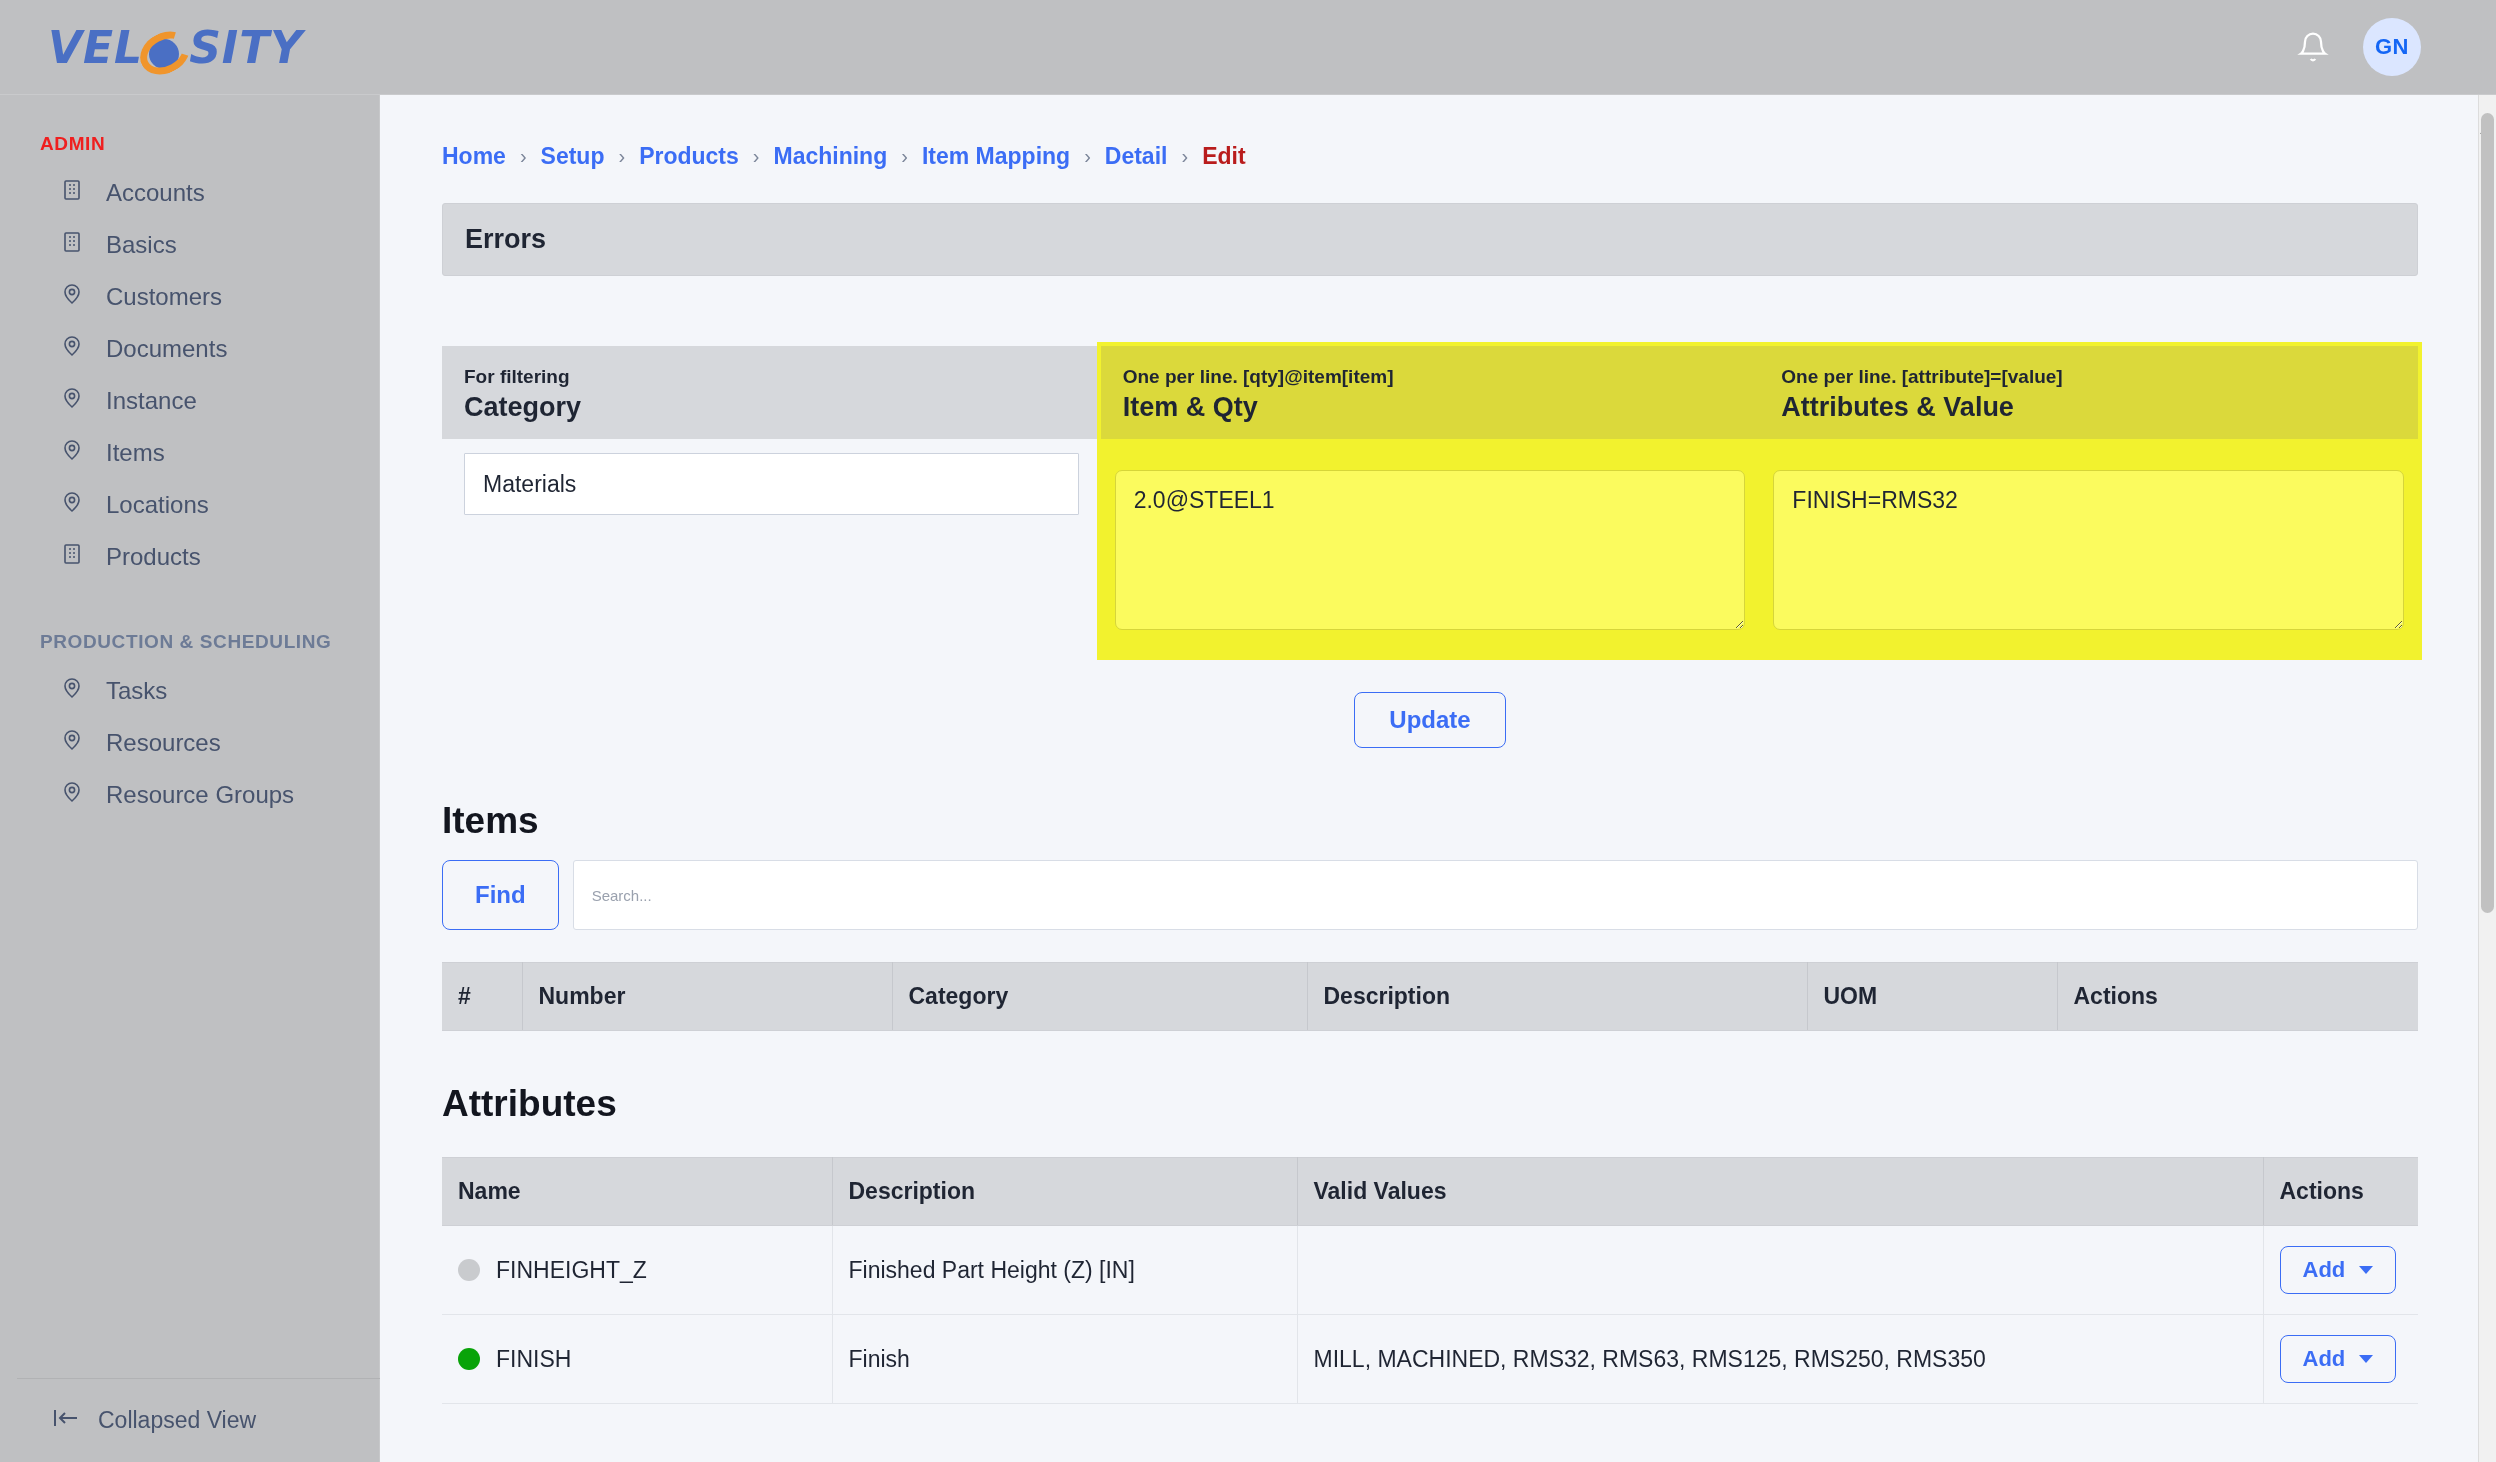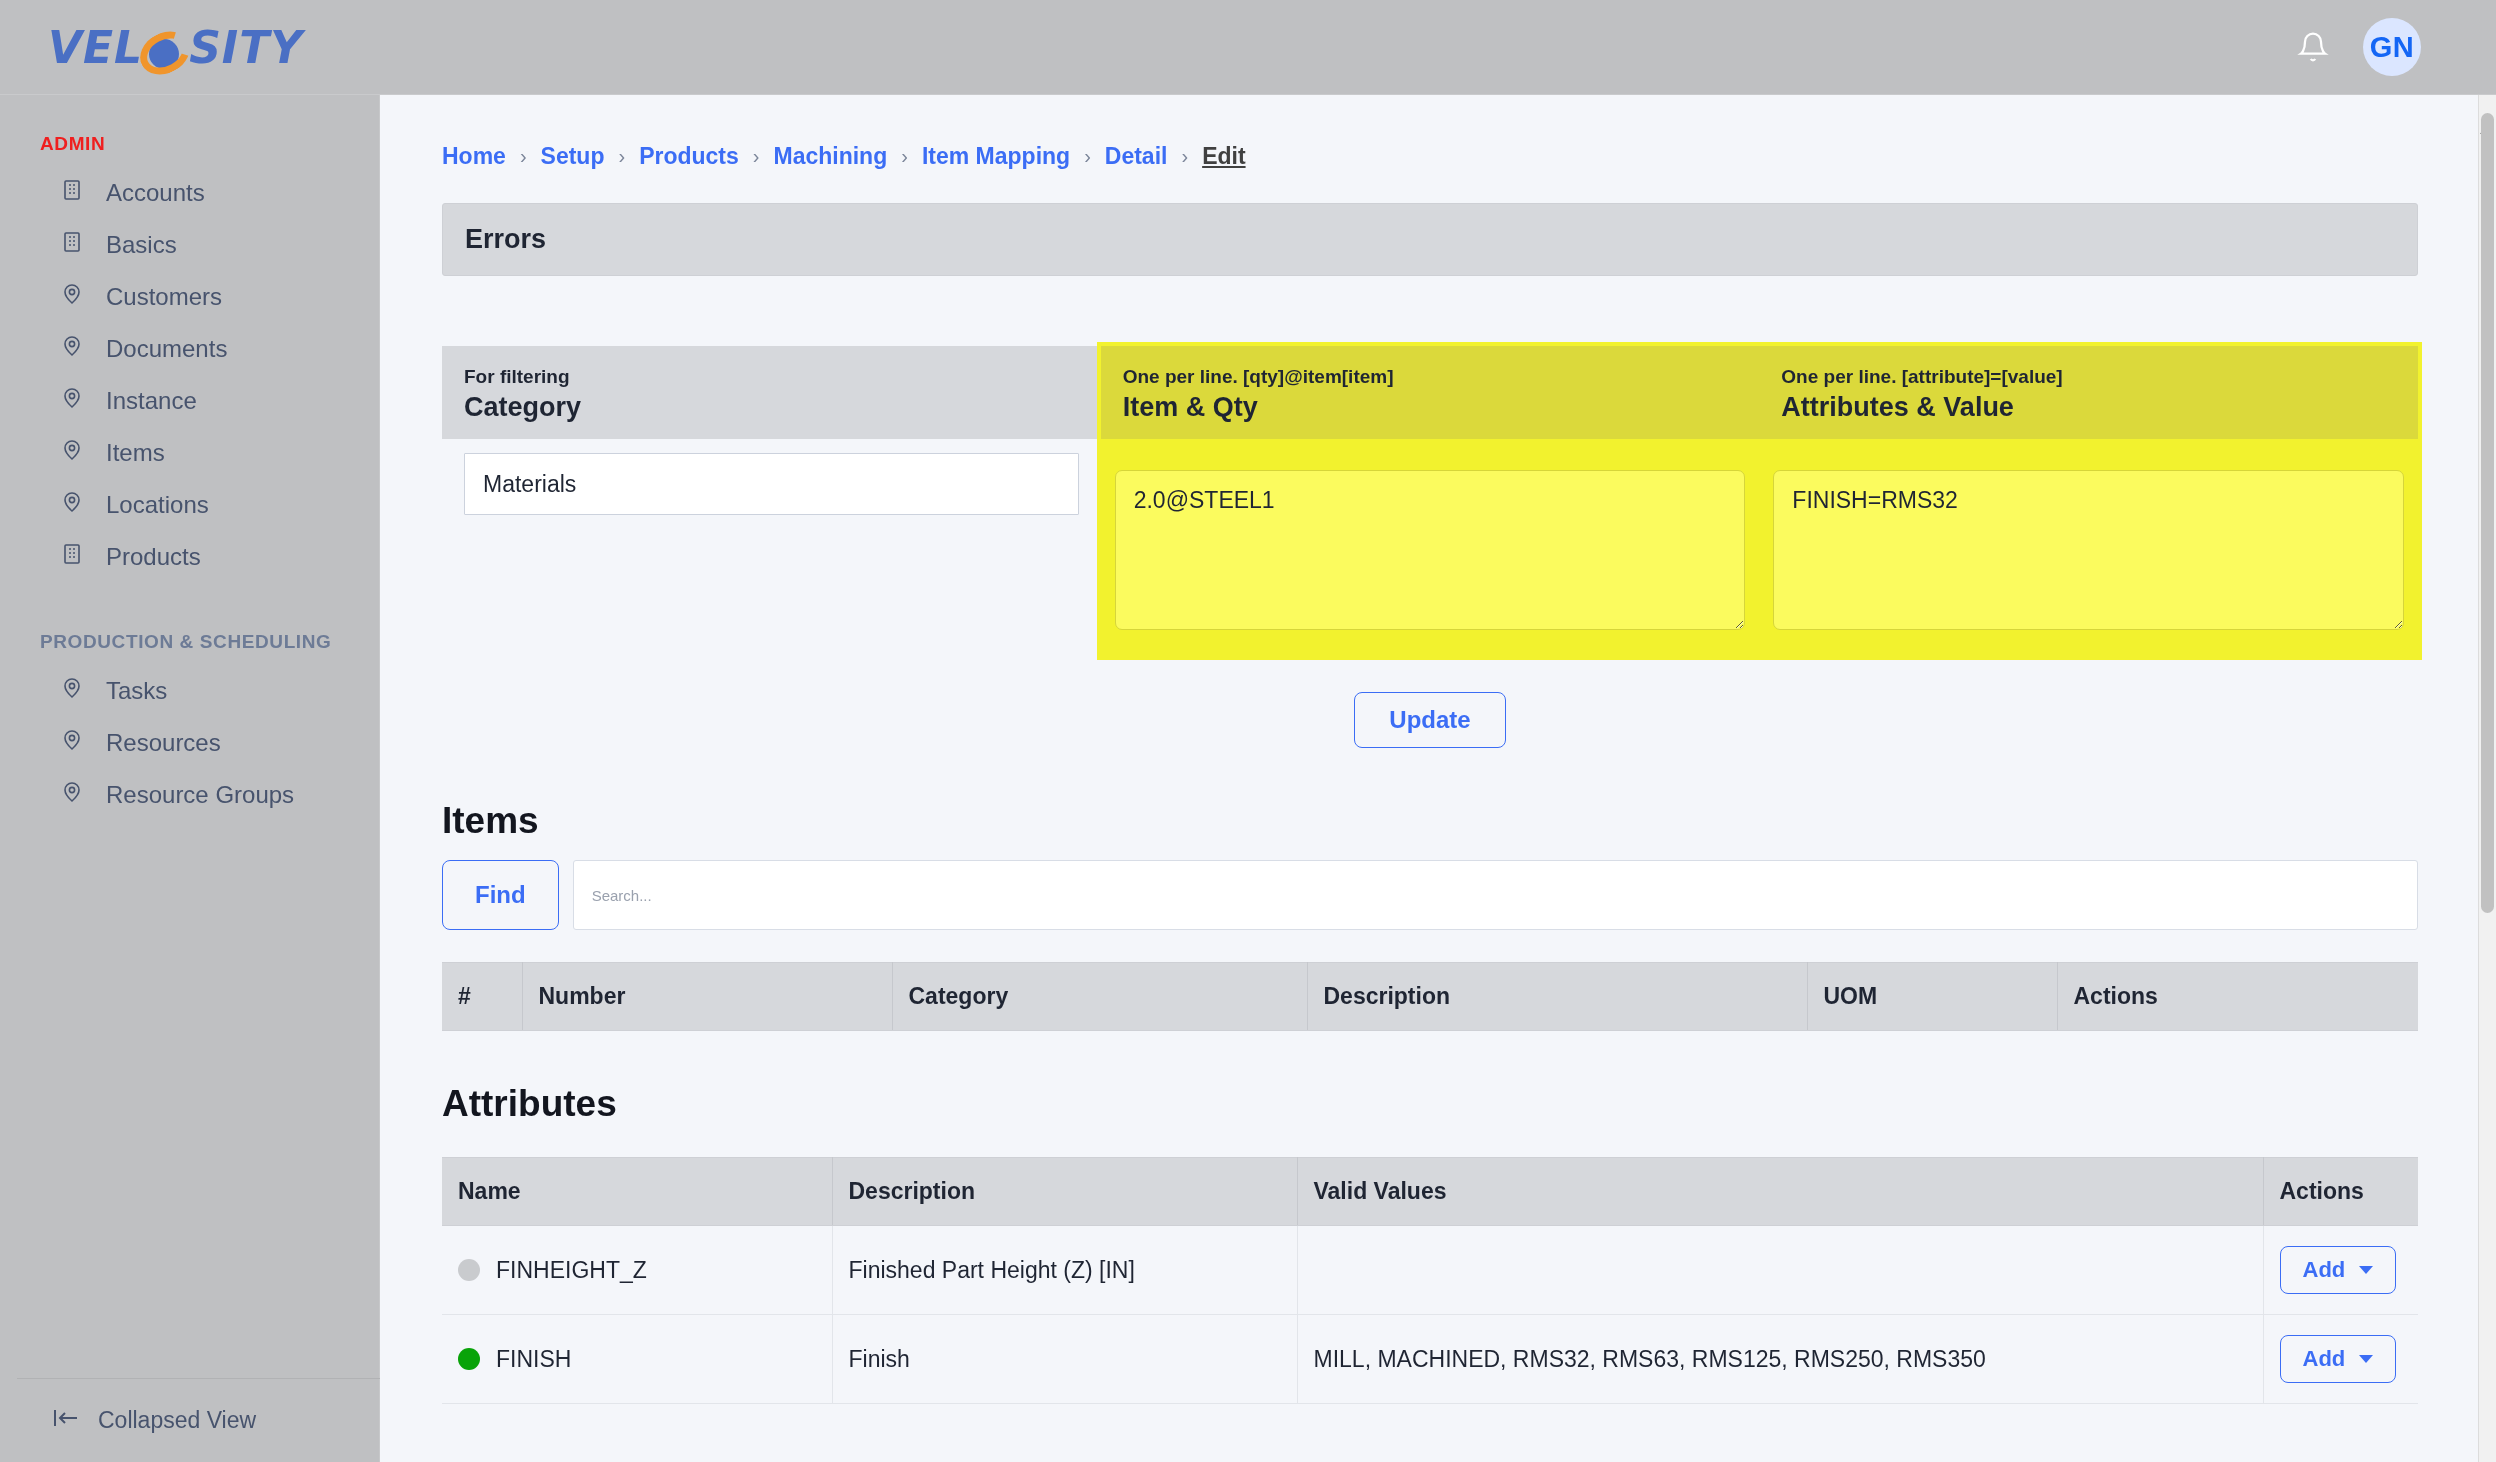--- a/index.html
+++ b/index.html
@@ -39,21 +39,21 @@
   }
   .topbar-right {
     margin-left: auto; display: flex; align-items: center; gap: 34px;
     margin-right: 75px;
   }
   .bell { width: 32px; height: 34px; }
   .avatar {
     width: 58px; height: 58px; border-radius: 50%;
     background: #dbe6ff; color: #1466f5;
     display: flex; align-items: center; justify-content: center;
-    font-size: 29px; font-weight: 700; letter-spacing: .5px;
+    font-size: 22px; font-weight: 700; letter-spacing: .5px;
   }
 
   
   .sidebar {
     position: absolute; top: 95px; left: 0;
     width: 380px; height: 1367px;
     background: #bfc0c2;
     border-right: 1px solid #c7c8ca;
   }
   .side-group {
@@ -86,21 +86,21 @@
     overflow: hidden;
   }
 
   .breadcrumb {
     display: flex; align-items: center; gap: 14px;
     font-size: 23px; font-weight: 600;
     padding: 48px 0 0 62px;
   }
   .breadcrumb a { color: #3b6df5; text-decoration: none; cursor: pointer; }
   .breadcrumb .sep { color: #7b8599; font-size: 20px; font-weight: 400; }
-  .breadcrumb .current { color: #404040; text-decoration: underline; }
+  .breadcrumb .current { color: #b91c1c; }
 
   .page-title {
     text-align: center; font-size: 51px; font-weight: 400;
     color: #161b26; margin-top: 42px; letter-spacing: -.5px;
   }
 
   .errors-panel {
     margin: 33px 62px 0 62px;
     background: #d6d8dc;
     border: 1px solid #ced0d5;

